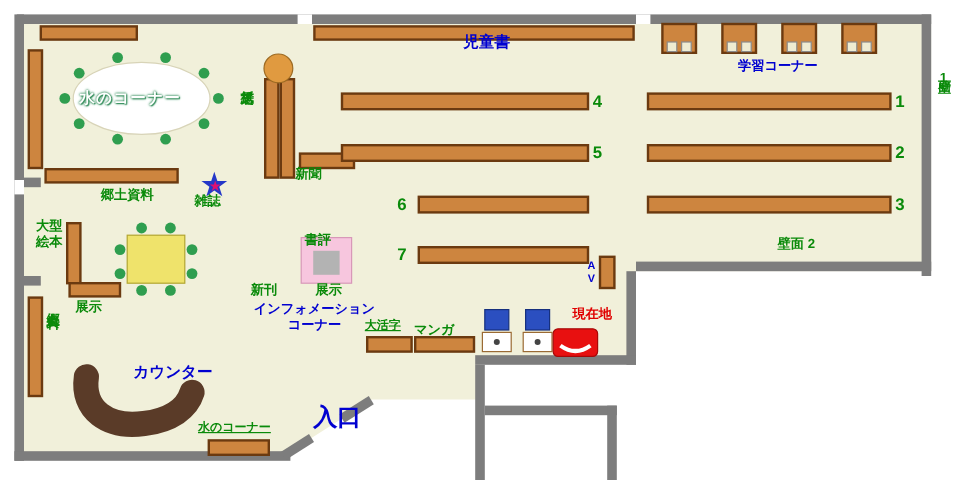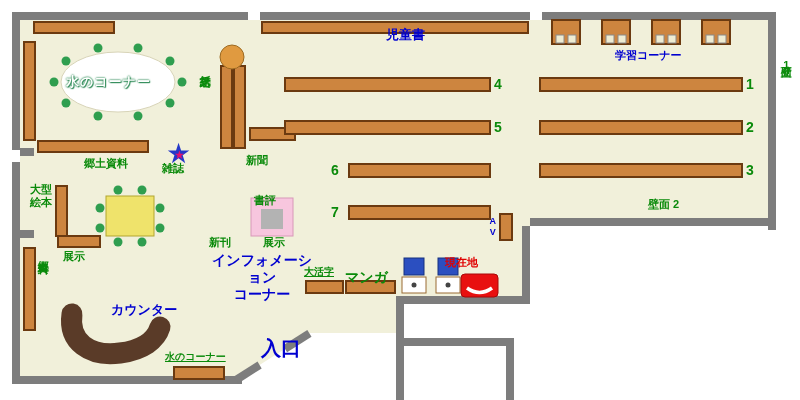--- a/index.html
+++ b/index.html
@@ -10,21 +10,21 @@
   .wall{fill:var(--c-wall);}
   .wallgap{fill:#fff;}
   .shelf{fill:var(--c-shelf);stroke:var(--c-shelf-border);stroke-width:2;}
   .dot{fill:#2f9e4f;}
   .desk-seat{fill:#efecd2;stroke:#8a8a8a;stroke-width:1;}
   .counter-shape{stroke:#5a3b28;stroke-width:21;stroke-linecap:round;fill:none;}
   .lbl{position:absolute;font-weight:bold;white-space:pre-line;line-height:1.2;}
   .g{color:var(--c-green);}
   .b{color:var(--c-blue);}
   .r{color:var(--c-red);}
-  .s9{font-size:9px;}.s10{font-size:10px;text-decoration:underline;}.s11{font-size:14px;}
+  .s9{font-size:9px;}.s10{font-size:10px;text-decoration:underline;}.s11{font-size:11px;}
   .s12{font-size:11px;}.s13{font-size:13px;}.s15{font-size:20px;text-align:right;}
   .num{font-size:14px;color:var(--c-green);font-weight:bold;}
   .vtext{writing-mode:vertical-rl;text-orientation:upright;letter-spacing:1px;}
   .center{text-align:center;}
   .ehon{color:#ffffff;font-size:13px;letter-spacing:1px;
         text-shadow:0 0 2px #2e8b57,0 0 2px #2e8b57,1px 1px 1px #2e8b57;}
   .star-wrap{position:absolute;left:166px;top:140px;width:30px;height:30px;}
   .star-outer{position:absolute;left:0;top:0;font-size:28px;line-height:28px;color:#2438c8;}
   .star-inner{position:absolute;left:8px;top:9px;font-size:12px;line-height:12px;color:#e01070;}
 </style>
@@ -164,38 +164,38 @@
   <div class="lbl num" style="left:494px;top:76px;">4</div>
   <div class="lbl num" style="left:746px;top:76px;">1</div>
   <div class="lbl num" style="left:494px;top:119px;">5</div>
   <div class="lbl num" style="left:746px;top:119px;">2</div>
   <div class="lbl num" style="left:331px;top:162px;">6</div>
   <div class="lbl num" style="left:746px;top:162px;">3</div>
   <div class="lbl num" style="left:331px;top:204px;">7</div>
 
   <div class="lbl ehon" style="left:66px;top:74px;">水のコーナー</div>
   <div class="lbl g s12 vtext" style="left:198px;top:66px;">紙芝居</div>
-  <div class="lbl g s12" style="left:246px;top:154px;">新聞</div>
+  <div class="lbl g s12" style="left:246px;top:139px;">新聞</div>
   <div class="lbl g s12" style="left:162px;top:162px;">雑誌</div>
   <div class="lbl g s12" style="left:84px;top:157px;">郷土資料</div>
   <div class="lbl g s12" style="left:30px;top:183px;">大型
 絵本</div>
   <div class="lbl g s12" style="left:63px;top:250px;">展示</div>
   <div class="lbl g s12 vtext" style="left:36px;top:251px;">郷土資料</div>
   <div class="lbl g s12" style="left:221px;top:194px;margin-left:33px;">書評</div>
   <div class="lbl g s12" style="left:209px;top:236px;">新刊</div>
   <div class="lbl g s12" style="left:263px;top:236px;">展示</div>
   <div class="lbl b s11 center" style="left:210px;top:252px;width:104px;">インフォメーション
 コーナー</div>
   <div class="lbl b s13" style="left:111px;top:302px;">カウンター</div>
   <div class="lbl g s10" style="left:165px;top:351px;">水のコーナー</div>
   <div class="lbl b s15" style="left:261px;top:336px;">入口</div>
   <div class="lbl g s10" style="left:304px;top:266px;">大活字</div>
   <div class="lbl g s11" style="left:345px;top:269px;">マンガ</div>
-  <div class="lbl r s12" style="left:445px;top:256px;">現在地</div>
+  <div class="lbl r s12" style="left:477px;top:256px;">現在地</div>
   <div class="lbl s9 vtext" style="left:487px;top:216px;color:var(--c-blue);">AV</div>
 
   <div class="star-wrap">
     <span class="star-outer">★</span>
     <span class="star-inner">★</span>
   </div>
 
 </div>
 
 </body></html>

